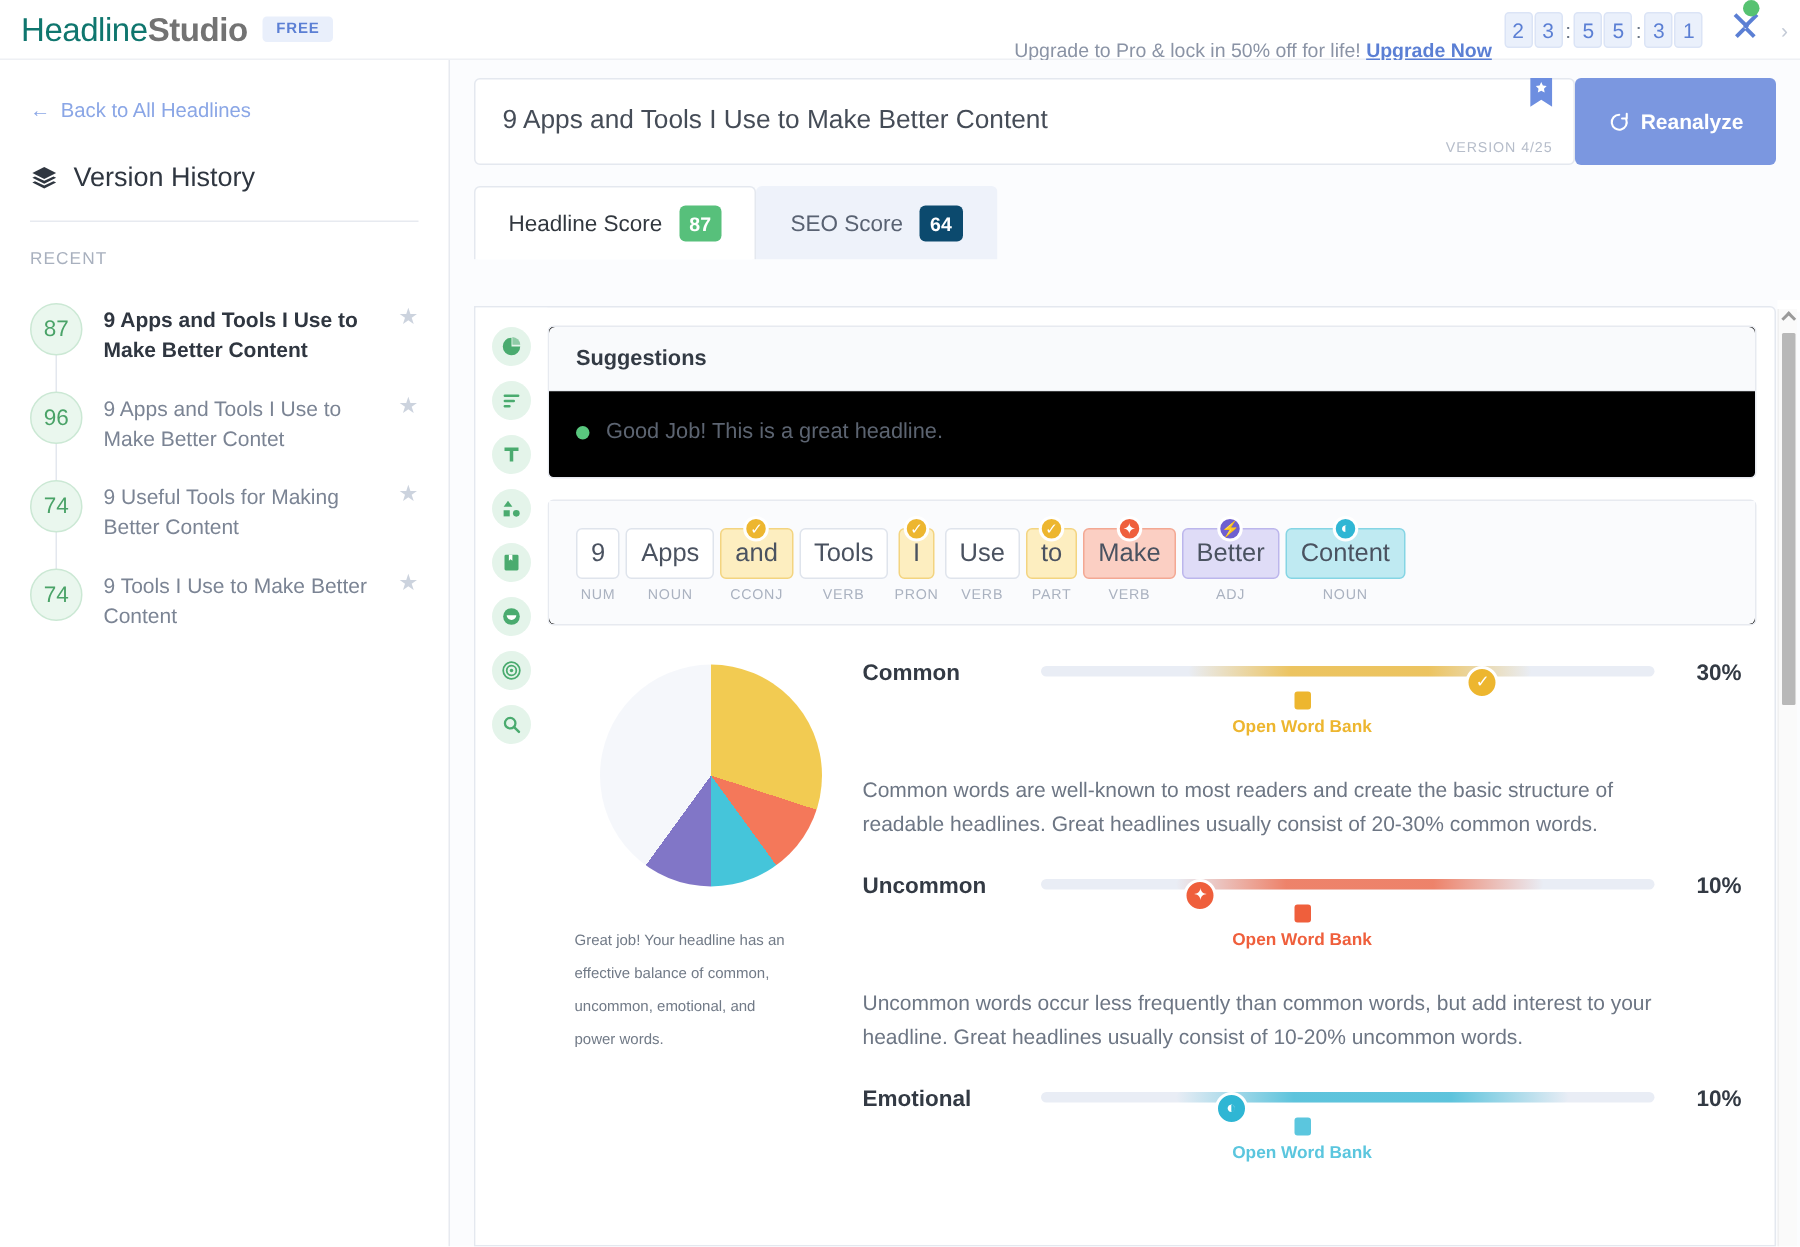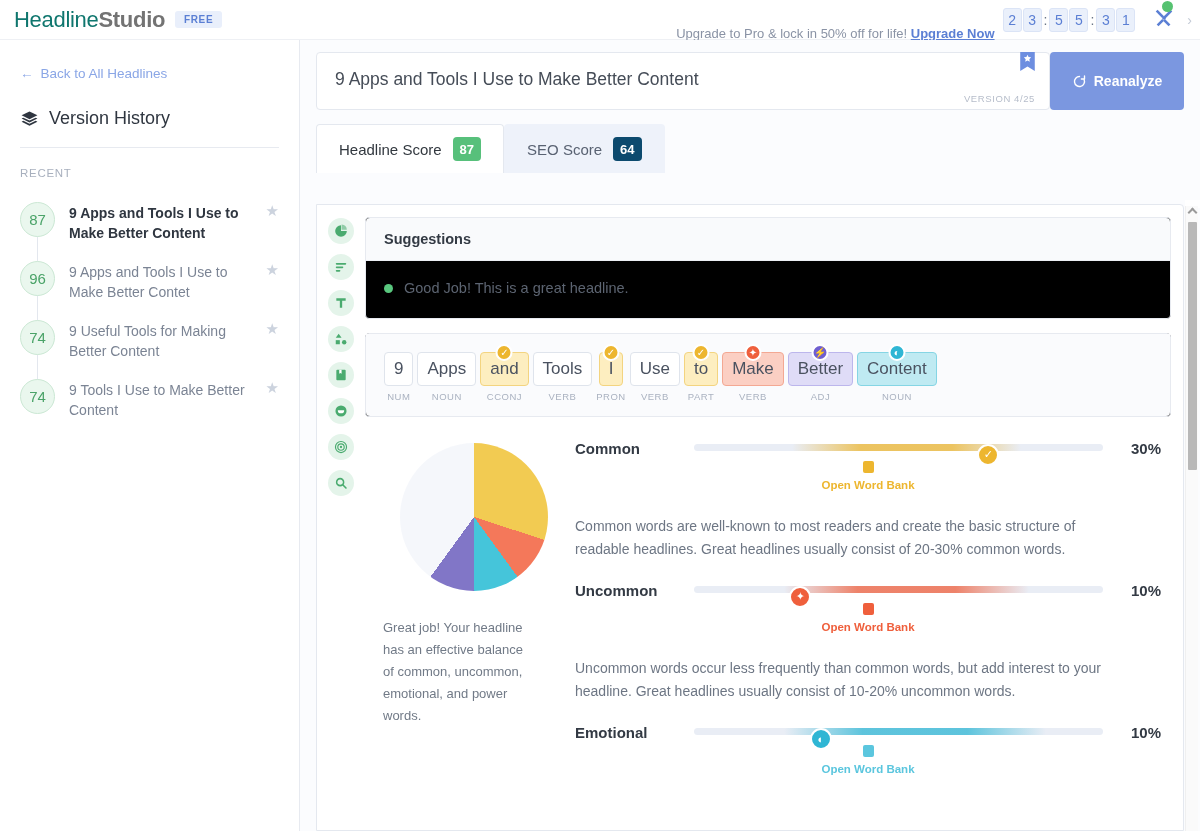--- a/index.html
+++ b/index.html
@@ -198,21 +198,21 @@
   .tok-badge.common { background: #edb62f; }
   .tok-badge.uncommon { background: #ef5f3c; }
   .tok-badge.power { background: #6f5fd0; }
   .tok-badge.emotional { background: #2fb6d4; }
 
   
   .metrics-wrap { display: flex; padding: 6px 0 0 0; }
   .pie-col { width: 210px; padding: 6px 0 0 8px; }
   .pie { width: 148px; height: 148px; border-radius: 50%; margin: 0 auto; }
   .pie-note {
-    margin-top: 26px; font-size: 13px; line-height: 22px;
+    margin-top: 26px; font-size: 10px; line-height: 22px;
     color: #6f7embed; color: #717a87; width: 150px; margin-left: 10px;
   }
   .rows-col { flex: 1; padding-right: 10px; }
   .mrow { padding-bottom: 4px; }
   .mrow-top { display: flex; align-items: flex-end; gap: 14px; }
   .mlabel { font-size: 15px; font-weight: bold; color: #333a44; width: 105px; }
   .slider { flex: 1; position: relative; height: 20px; display: flex; align-items: center; }
   .track { width: 100%; height: 7px; border-radius: 4px; background: #e9edf5; position: relative; }
   .band { position: absolute; top: 0; height: 7px; border-radius: 4px; }
   .knob {

